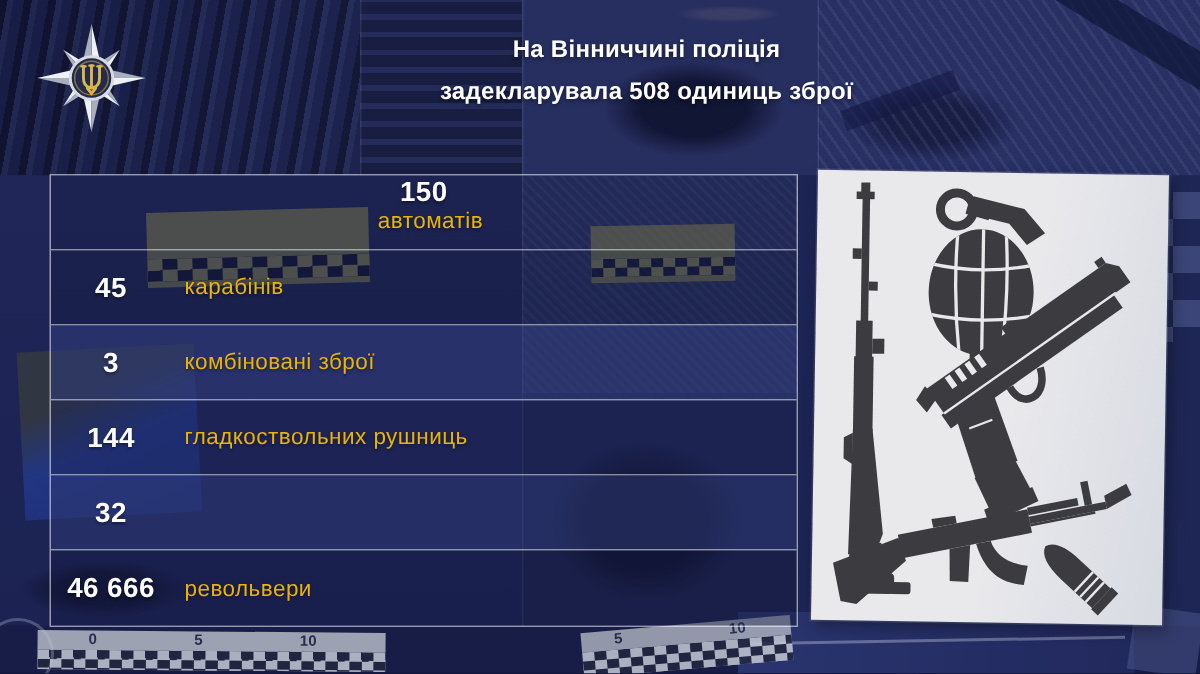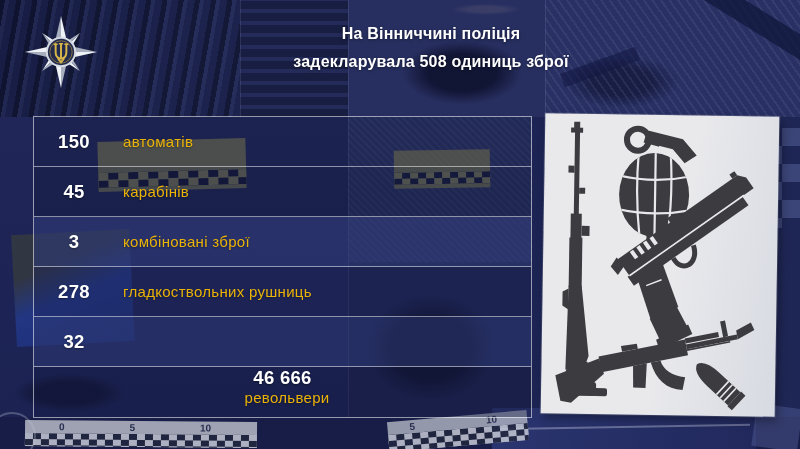--- a/index.html
+++ b/index.html
@@ -81,26 +81,26 @@
     border:2px solid rgba(190,196,215,.45);opacity:.7;}
   
   .logo{position:absolute;left:22px;top:13px;width:78px;height:78px;z-index:3;}
   .title{position:absolute;left:238px;top:20px;width:386px;z-index:3;text-align:center;
     font-weight:bold;font-size:16px;line-height:28px;color:#fff;
     text-shadow:0 1px 3px rgba(0,0,0,.45);letter-spacing:.2px;white-space:nowrap;}
   .stats{position:absolute;left:33px;top:116px;width:499px;z-index:2;
     border:1px solid rgba(255,255,255,.55);}
   .row{display:flex;align-items:center;height:50px;border-bottom:1px solid rgba(255,255,255,.5);}
   .row:last-child{border-bottom:none;}
-  .row:nth-child(1){background:rgba(18,24,60,.28);}
+  .row:nth-child(1){background:rgba(18,24,60,.28);flex-direction:column;}
   .row:nth-child(2){background:rgba(16,22,56,.34);}
   .row:nth-child(3){background:rgba(47,58,118,.60);}
   .row:nth-child(4){background:rgba(28,36,86,.38);}
   .row:nth-child(5){background:rgba(45,56,114,.55);}
-  .row:nth-child(6){background:rgba(20,27,66,.38);flex-direction:column;}
+  .row:nth-child(6){background:rgba(20,27,66,.38);}
   .val{width:80px;text-align:center;font-size:18.5px;font-weight:bold;letter-spacing:.3px;
     text-shadow:0 1px 2px rgba(0,0,0,.4);}
   .lbl{padding-left:9px;font-size:15px;color:#eab308;letter-spacing:.3px;
     text-shadow:0 1px 2px rgba(0,0,0,.35);}
   .panel{position:absolute;left:543px;top:115px;width:234px;height:300px;z-index:2;
     background:linear-gradient(100deg,#e9e9ec 55%,#d7dae2);
     transform:rotate(.9deg);
     box-shadow:0 0 0 1px rgba(255,255,255,.12), 3px 4px 10px rgba(0,0,0,.35);}
   .panel svg{display:block;width:100%;height:100%;}
 </style>
@@ -191,21 +191,21 @@
     </div>
     <div class="row">
       <span class="val">45</span>
       <span class="lbl">карабінів</span>
     </div>
     <div class="row">
       <span class="val">3</span>
       <span class="lbl">комбіновані зброї</span>
     </div>
     <div class="row">
-      <span class="val">278</span>
+      <span class="val">144</span>
       <span class="lbl">гладкоствольних рушниць</span>
     </div>
     <div class="row">
       <span class="val">32</span>
     </div>
     <div class="row">
       <span class="val">46 666</span>
       <span class="lbl">револьвери</span>
     </div>
   </div>

